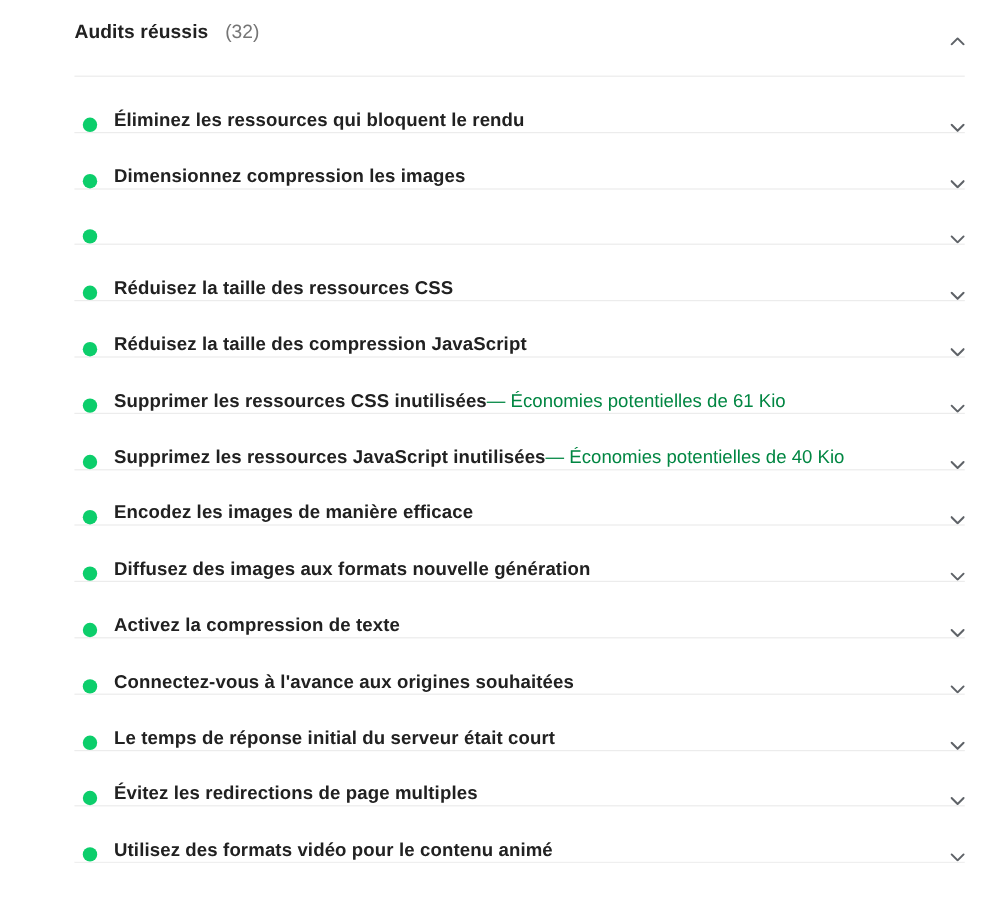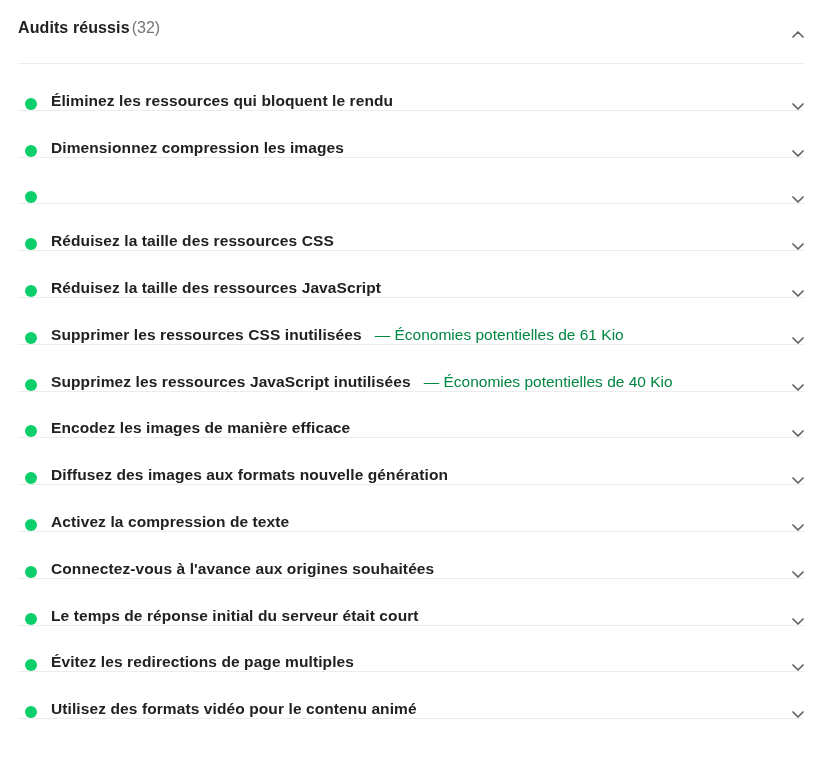--- a/index.html
+++ b/index.html
@@ -12,41 +12,42 @@
     height: 762px;
     overflow: hidden;
     font-family: "Liberation Sans", sans-serif;
     -webkit-font-smoothing: antialiased;
   }
   .panel {
     width: 828px;
     height: 762px;
     background: #ffffff;
     box-sizing: border-box;
+    padding-left: 44px;
   }
   .header {
     display: flex;
     align-items: center;
     height: 63px;
     box-sizing: border-box;
     padding: 0 24px 8px 18px;
     cursor: pointer;
   }
   .header-title {
     font-size: 16px;
     font-weight: 700;
     color: #212121;
     letter-spacing: 0.1px;
     white-space: nowrap;
   }
   .header-count {
     font-size: 16px;
     font-weight: 400;
     color: #757575;
-    margin-left: 2px;
+    margin-left: 14px;
     white-space: nowrap;
   }
   .header .chev {
     margin-left: auto;
     margin-top: 14px;
     flex: none;
   }
   .list {
     margin: 0 24px 0 18px;
     border-bottom: 1px solid #ececec;
@@ -71,21 +72,20 @@
     font-size: 15.5px;
     font-weight: 700;
     color: #212121;
     letter-spacing: 0.1px;
     white-space: nowrap;
   }
   .annotation {
     font-size: 15.5px;
     font-weight: 500;
     color: var(--annotation-green, #018642);
-    margin-left: 13px;
     white-space: nowrap;
   }
   .chev {
     margin-left: auto;
     flex: none;
     display: block;
   }
 </style>
 </head>
 <body>
@@ -131,21 +131,21 @@
     <span class="dot"></span>
     <span class="label">Réduisez la taille des ressources CSS</span>
 
     <svg class="chev" width="12" height="7" viewBox="0 0 12 7">
       <path d="M1 1 L6 6 L11 1" fill="none" stroke="#5f6368" stroke-width="1.7" stroke-linecap="round" stroke-linejoin="round"></path>
     </svg>
   </div>
 
   <div class="row">
     <span class="dot"></span>
-    <span class="label">Réduisez la taille des ressources JavaScript</span>
+    <span class="label">Réduisez la taille des compression JavaScript</span>
 
     <svg class="chev" width="12" height="7" viewBox="0 0 12 7">
       <path d="M1 1 L6 6 L11 1" fill="none" stroke="#5f6368" stroke-width="1.7" stroke-linecap="round" stroke-linejoin="round"></path>
     </svg>
   </div>
 
   <div class="row">
     <span class="dot"></span>
     <span class="label">Supprimer les ressources CSS inutilisées</span>
     <span class="annotation">— Économies potentielles de 61 Kio</span>

